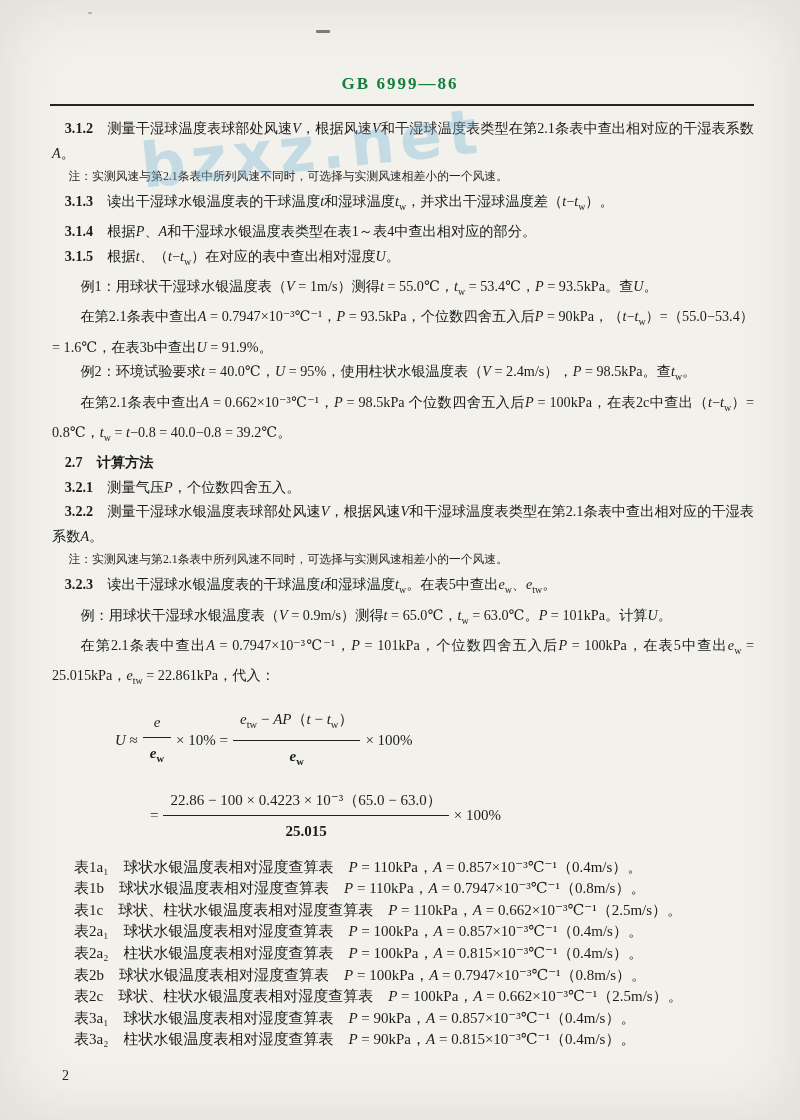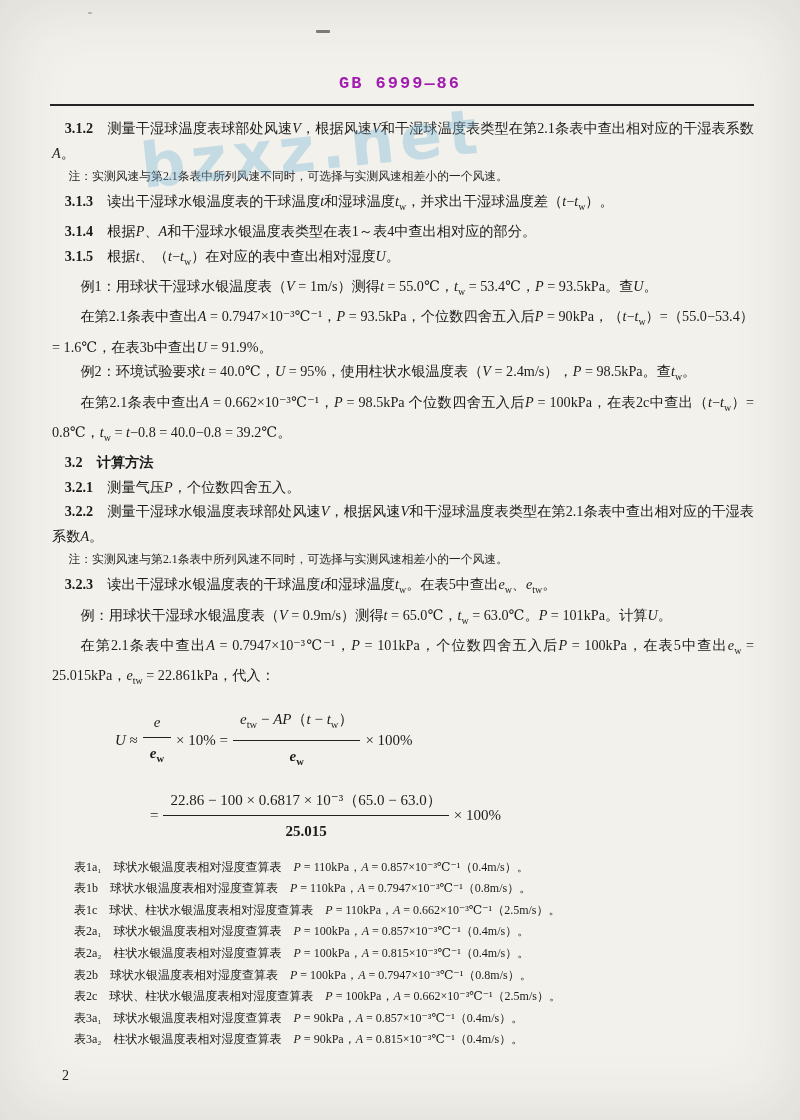--- a/index.html
+++ b/index.html
@@ -11,23 +11,23 @@
     position:relative;
     overflow:hidden;
   }
   .page {
     position:absolute; inset:0;
     box-shadow: inset 0 0 70px rgba(60,55,45,0.12);
   }
   .doc-header {
     position:absolute; top:74px; left:0; right:0;
     text-align:center;
-    font-family:Liberation Mono, monospace;
+    font-family:Liberation Serif, serif;
     font-weight:bold; font-size:17px; letter-spacing:2px;
-    color:#a21caf;
+    color:#15803d;
   }
   .header-rule {
     position:absolute; top:104px; left:50px; width:704px; height:2px;
     background:#242424;
   }
   .content {
     position:absolute; top:116px; left:52px; width:702px;
     font-size:14.2px; line-height:24.5px;
     text-align:justify;
   }
@@ -50,21 +50,21 @@
   .frac {
     display:inline-block; text-align:center; vertical-align:middle;
     margin:0 5px;
   }
   .fnum { display:block; padding:0 7px 3px 7px; border-bottom:1.2px solid #222; }
   .fden { display:block; padding:3px 7px 0 7px;font-weight:bold; }
 
   
   .tables { margin-top:13px; }
   .table-line {
-    font-size:12px; line-height:21.6px;
+    font-size:15px; line-height:21.6px;
     padding-left:22px; text-align:left; white-space:nowrap;
   }
 
   .page-number {
     position:absolute; left:62px; top:1068px;
     font-size:14px; color:#222;
   }
   .watermark {
     position:absolute; top:112px; left:140px;
     font-family:"DejaVu Sans","Liberation Sans",sans-serif;
@@ -90,34 +90,34 @@
   <div class="content">
     <div class="para clause"><b>3.1.2</b>　测量干湿球温度表球部处风速<i>V</i>，根据风速<i>V</i>和干湿球温度表类型在第2.1条表中查出相对应的干湿表系数<i>A</i>。</div>
     <div class="para note">注：实测风速与第2.1条表中所列风速不同时，可选择与实测风速相差小的一个风速。</div>
     <div class="para clause"><b>3.1.3</b>　读出干湿球水银温度表的干球温度<i>t</i>和湿球温度<i>t</i><sub>w</sub>，并求出干湿球温度差（<i>t</i>−<i>t</i><sub>w</sub>）。</div>
     <div class="para clause"><b>3.1.4</b>　根据<i>P</i>、<i>A</i>和干湿球水银温度表类型在表1～表4中查出相对应的部分。</div>
     <div class="para clause"><b>3.1.5</b>　根据<i>t</i>、（<i>t</i>−<i>t</i><sub>w</sub>）在对应的表中查出相对湿度<i>U</i>。</div>
     <div class="para example">例1：用球状干湿球水银温度表（<i>V</i> = 1m/s）测得<i>t</i> = 55.0℃，<i>t</i><sub>w</sub> = 53.4℃，<i>P</i> = 93.5kPa。查<i>U</i>。</div>
     <div class="para example">在第2.1条表中查出<i>A</i> = 0.7947×10⁻³℃⁻¹，<i>P</i> = 93.5kPa，个位数四舍五入后<i>P</i> = 90kPa，（<i>t</i>−<i>t</i><sub>w</sub>）=（55.0−53.4）= 1.6℃，在表3b中查出<i>U</i> = 91.9%。</div>
     <div class="para example">例2：环境试验要求<i>t</i> = 40.0℃，<i>U</i> = 95%，使用柱状水银温度表（<i>V</i> = 2.4m/s），<i>P</i> = 98.5kPa。查<i>t</i><sub>w</sub>。</div>
     <div class="para example">在第2.1条表中查出<i>A</i> = 0.662×10⁻³℃⁻¹，<i>P</i> = 98.5kPa 个位数四舍五入后<i>P</i> = 100kPa，在表2c中查出（<i>t</i>−<i>t</i><sub>w</sub>）= 0.8℃，<i>t</i><sub>w</sub> = <i>t</i>−0.8 = 40.0−0.8 = 39.2℃。</div>
-    <div class="para clause heading"><b>3.2　计算方法</b></div>
+    <div class="para clause heading"><b>2.7　计算方法</b></div>
     <div class="para clause"><b>3.2.1</b>　测量气压<i>P</i>，个位数四舍五入。</div>
     <div class="para clause"><b>3.2.2</b>　测量干湿球水银温度表球部处风速<i>V</i>，根据风速<i>V</i>和干湿球温度表类型在第2.1条表中查出相对应的干湿表系数<i>A</i>。</div>
     <div class="para note">注：实测风速与第2.1条表中所列风速不同时，可选择与实测风速相差小的一个风速。</div>
     <div class="para clause"><b>3.2.3</b>　读出干湿球水银温度表的干球温度<i>t</i>和湿球温度<i>t</i><sub>w</sub>。在表5中查出<i>e</i><sub>w</sub>、<i>e</i><sub>tw</sub>。</div>
     <div class="para example">例：用球状干湿球水银温度表（<i>V</i> = 0.9m/s）测得<i>t</i> = 65.0℃，<i>t</i><sub>w</sub> = 63.0℃。<i>P</i> = 101kPa。计算<i>U</i>。</div>
     <div class="para example">在第2.1条表中查出<i>A</i> = 0.7947×10⁻³℃⁻¹，<i>P</i> = 101kPa，个位数四舍五入后<i>P</i> = 100kPa，在表5中查出<i>e</i><sub>w</sub> = 25.015kPa，<i>e</i><sub>tw</sub> = 22.861kPa，代入：</div>
 
     <div class="formula">
       <div class="f-line">
         <span><i>U</i> ≈ </span><span class="frac"><span class="fnum"><i>e</i></span><span class="fden"><i>e</i><sub>w</sub></span></span><span> × 10% = </span><span class="frac"><span class="fnum"><i>e</i><sub>tw</sub> − <i>AP</i>（<i>t</i> − <i>t</i><sub>w</sub>）</span><span class="fden"><i>e</i><sub>w</sub></span></span><span> × 100%</span>
       </div>
       <div class="f-line f-line2">
-        <span>= </span><span class="frac"><span class="fnum">22.86 − 100 × 0.6817 × 10⁻³（65.0 − 63.0）</span><span class="fden">25.015</span></span><span> × 100%</span>
+        <span>= </span><span class="frac"><span class="fnum">22.86 − 100 × 0.4223 × 10⁻³（65.0 − 63.0）</span><span class="fden">25.015</span></span><span> × 100%</span>
       </div>
     </div>
 
     <div class="tables">
       <div class="table-line">表1a₁　球状水银温度表相对湿度查算表　<i>P</i> = 110kPa，<i>A</i> = 0.857×10⁻³℃⁻¹（0.4m/s）。</div>
       <div class="table-line">表1b　球状水银温度表相对湿度查算表　<i>P</i> = 110kPa，<i>A</i> = 0.7947×10⁻³℃⁻¹（0.8m/s）。</div>
       <div class="table-line">表1c　球状、柱状水银温度表相对湿度查算表　<i>P</i> = 110kPa，<i>A</i> = 0.662×10⁻³℃⁻¹（2.5m/s）。</div>
       <div class="table-line">表2a₁　球状水银温度表相对湿度查算表　<i>P</i> = 100kPa，<i>A</i> = 0.857×10⁻³℃⁻¹（0.4m/s）。</div>
       <div class="table-line">表2a₂　柱状水银温度表相对湿度查算表　<i>P</i> = 100kPa，<i>A</i> = 0.815×10⁻³℃⁻¹（0.4m/s）。</div>
       <div class="table-line">表2b　球状水银温度表相对湿度查算表　<i>P</i> = 100kPa，<i>A</i> = 0.7947×10⁻³℃⁻¹（0.8m/s）。</div>

